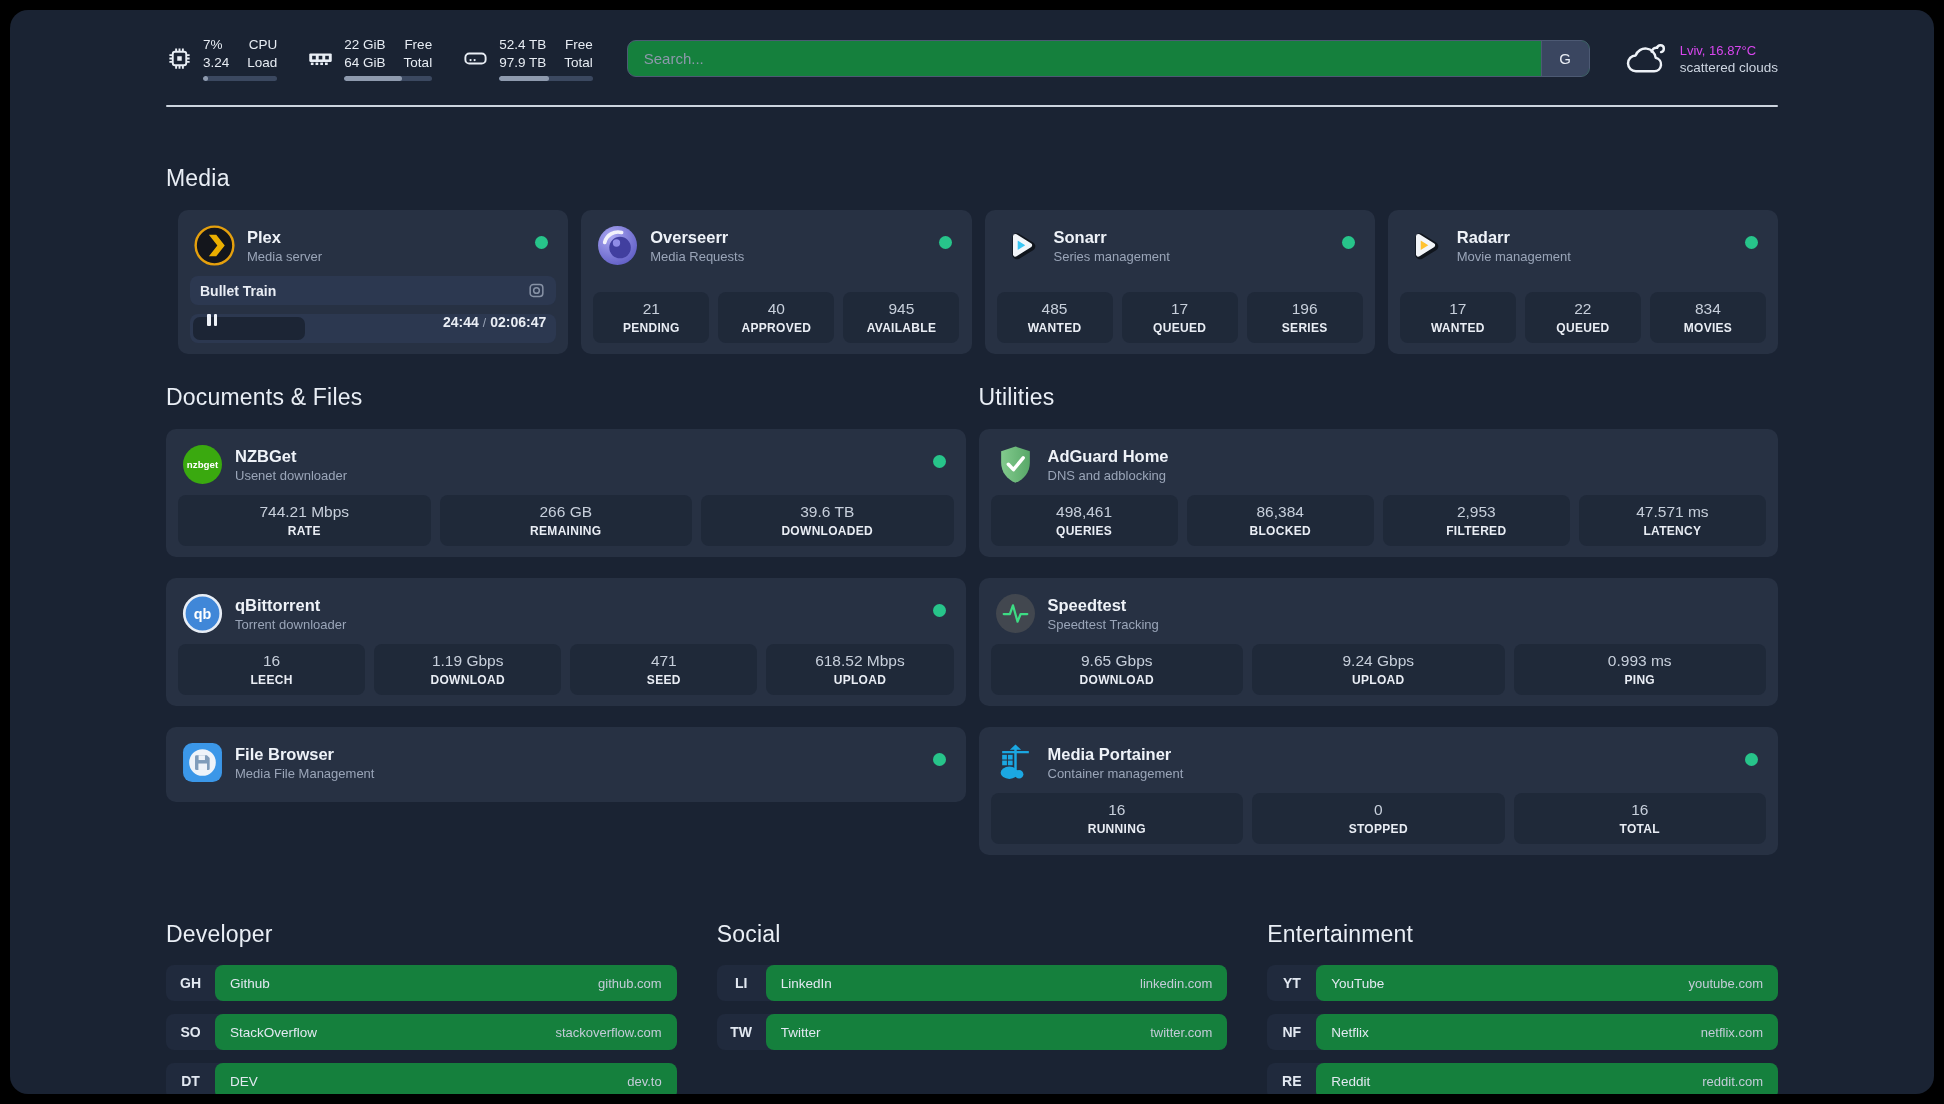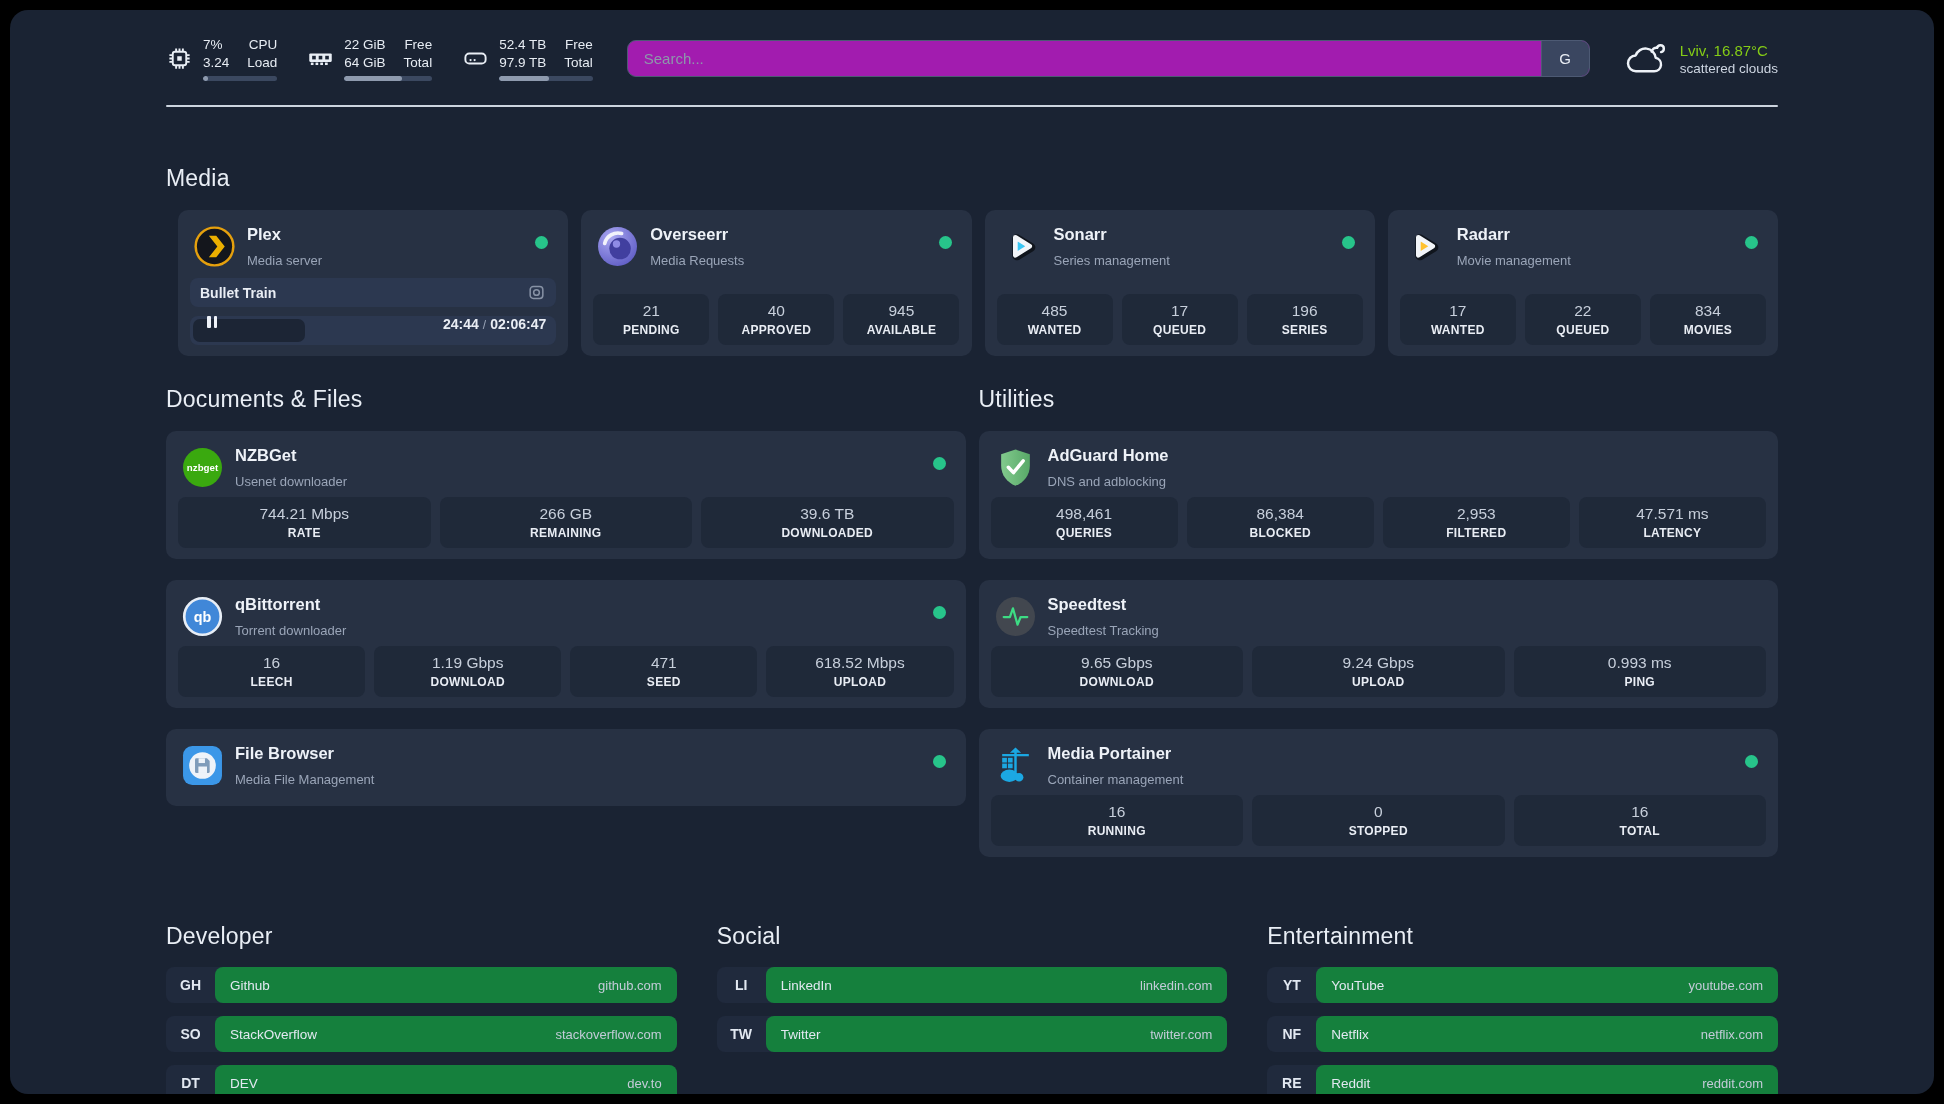--- a/index.html
+++ b/index.html
@@ -17,48 +17,48 @@
   .micon { width:27px; height:27px; display:flex; align-items:center; justify-content:center; flex:0 0 auto; }
   .micon svg { width:100%; height:100%; }
   .mbody { display:flex; flex-direction:column; gap:5px; }
   .mrow { display:flex; gap:18px; }
   .mcol { font-size:13.5px; color:#e7ecf3; line-height:1.3; white-space:nowrap; }
   .mcol.right { text-align:right; }
   .mbar { height:5px; border-radius:3px; background:#3b4860; overflow:hidden; }
   .mbar > i { display:block; height:100%; background:#8e9aae; border-radius:3px; }
 
   .searchwrap { flex:1; display:flex; align-items:stretch; height:37px;
-    background:#a21caf; border:1px solid #4d5a74; border-radius:9px; overflow:hidden; }
+    background:#15803d; border:1px solid #4d5a74; border-radius:9px; overflow:hidden; }
   .searchwrap input { flex:1; background:transparent; border:none; outline:none;
     color:#cdd5e2; font-size:15px; padding:0 16px; font-family:inherit; }
   .searchwrap input::placeholder { color:#8d98ab; }
   .gbtn { width:48px; display:flex; align-items:center; justify-content:center;
     background:#3a4660; border-left:1px solid #4d5a74; color:#e9edf4; font-size:15px; cursor:pointer; }
 
   .weather { display:flex; align-items:center; gap:12px; }
   .wicon { width:44px; height:36px; }
   .wicon svg { width:100%; height:100%; }
-  .wtext .w1 { font-size:15px; color:#84cc16; }
+  .wtext .w1 { font-size:13px; color:#d946ef; }
   .wtext .w2 { font-size:13.5px; color:#cdd5e1; margin-top:2px; }
 
   .divider { height:2px; background:#ccd4df; border-radius:2px; margin-top:24px; }
 
   
   .section-title { font-size:23px; font-weight:500; color:#e9eef5; letter-spacing:.2px; }
   .media-section { margin-top:58px; }
   .cards-row { display:grid; grid-template-columns:repeat(4,1fr); gap:13px; margin-top:18px;padding-left:12px; }
 
   .card { background:#273143; border-radius:10px; padding:11px 12px; position:relative; min-height:128px;
           display:flex; flex-direction:column; }
   .card.short { min-height:0; }
   .card-head { display:flex; align-items:center; gap:12px; padding:4px 4px 8px 4px; }
   .app-icon { width:41px; height:41px; flex:0 0 auto; }
   .app-icon svg { width:100%; height:100%; }
   .card-title { font-size:16.5px; font-weight:600; color:#eef2f8; }
-  .card-sub { font-size:13px; color:#9aa5b8; margin-top:9px; }
+  .card-sub { font-size:13px; color:#9aa5b8; margin-top:2px; }
   .status-dot { position:absolute; top:26px; right:20px; width:13px; height:13px; border-radius:50%; background:#27c48a; }
 
   .stats { display:flex; gap:9px; margin-top:auto; }
   .stat { flex:1; background:#1f2939; border-radius:8px; padding:8px 4px; text-align:center; }
   .stat-value { font-size:15.5px; color:#c7cfdb; }
   .stat-label { font-size:12px; font-weight:700; color:#e9edf4; margin-top:3px; letter-spacing:.3px; }
 
   
   .np-row { background:#2c3850; border-radius:8px; height:29px; display:flex; align-items:center;
             padding:0 10px; margin-top:2px; }

